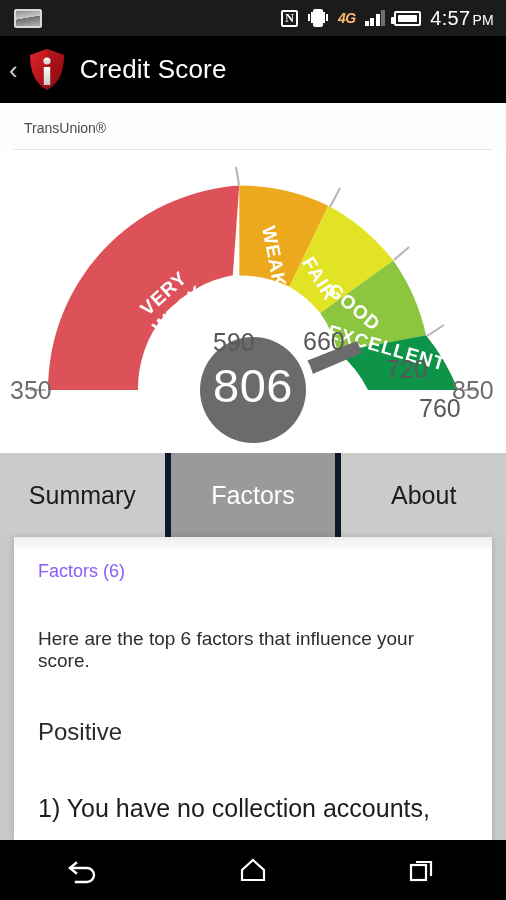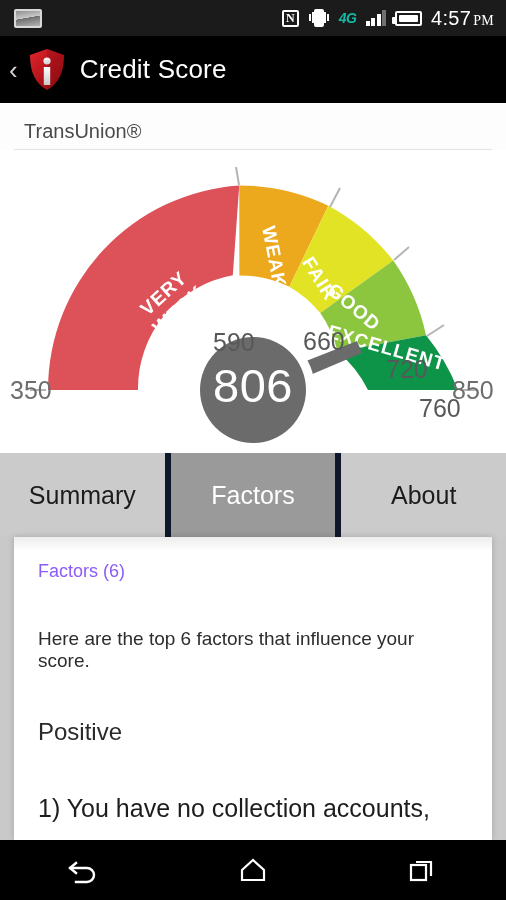--- a/index.html
+++ b/index.html
@@ -25,53 +25,53 @@
   .nfc-icon { width:17px; height:17px; border:2px solid #fff; border-radius:2px;
     display:flex; align-items:center; justify-content:center;
     font-size:12px; font-weight:bold; color:#fff; line-height:1; font-family:"Liberation Serif", serif;}
   .vib-icon { position:relative; width:22px; height:20px; display:flex; align-items:center; justify-content:center; }
   .vib-body { width:10px; height:18px; border:2px solid #fff; border-radius:2px; background:#fff; }
   .vib-wave { position:absolute; top:4px; width:2px; height:10px; background:#fff; }
   .vib-wave.l1 { left:1px; height:7px; top:6px; }
   .vib-wave.l2 { left:4px; height:11px; top:4px; }
   .vib-wave.r1 { right:1px; height:7px; top:6px; }
   .vib-wave.r2 { right:4px; height:11px; top:4px; }
-  .fourg { color:#14b8a6; font-size:14px; font-weight:bold; font-style:italic; letter-spacing:-0.5px; }
+  .fourg { color:#fdba74; font-size:14px; font-weight:bold; font-style:italic; letter-spacing:-0.5px; }
   .signal { display:flex; align-items:flex-end; gap:1.5px; height:16px; }
   .signal span { width:4px; background:#fff; }
   .signal span:nth-child(1){height:5px;}
   .signal span:nth-child(2){height:8px;}
   .signal span:nth-child(3){height:12px;}
   .signal span:nth-child(4){height:16px;background:#707070;}
   .battery { position:relative; width:27px; height:15px; border:2px solid #fff; border-radius:2px; display:flex; align-items:center;}
   .battery:after { content:""; position:absolute; left:-5px; top:4px; width:3px; height:7px; background:#fff; border-radius:1px 0 0 1px;}
   .battery-fill { height:7px; background:#fff; margin-left:2px; border-radius:1px; }
   .clock { color:#fff; font-size:20px; letter-spacing:0.3px; }
-  .clock .ampm { font-size:14px; margin-left:2px;font-family:Liberation Serif, serif; }
+  .clock .ampm { font-size:14px; margin-left:2px; }
 
   
   .appbar {
     position:absolute; top:36px; left:0; width:506px; height:67px;
     background:#000; display:flex; align-items:center;
   }
   .back-chevron { color:#d6d6d6; font-size:26px; padding:0 8px 0 9px; line-height:1; }
   .shield { position:relative; width:40px; height:45px; margin-left:1px; }
   .shield-svg { display:block; }
   .appbar-title { color:#fff; font-size:26px; margin-left:13px; letter-spacing:0.2px; }
 
   
   .bureau-bar {
     position:absolute; top:103px; left:0; width:506px; height:47px;
     background:#fdfdfd;
   }
   .bureau-bar:after {
     content:""; position:absolute; bottom:0; left:14px; right:14px; height:1px;
     background:#e3e3e3;
   }
-  .bureau-text { position:absolute; left:24px; top:17px; font-size:20px; color:#4a4a4a; }
+  .bureau-text { position:absolute; left:24px; top:17px; font-size:14px; color:#4a4a4a; }
 
   
   .gauge-area {
     position:absolute; top:150px; left:0; width:506px; height:303px; background:#fff;
   }
   .gauge-svg { position:absolute; top:0; left:0; }
   .seg-label {
     fill:#ffffff; font-family:"Liberation Sans", sans-serif;
     font-size:19px; font-weight:bold; letter-spacing:1px;
   }

